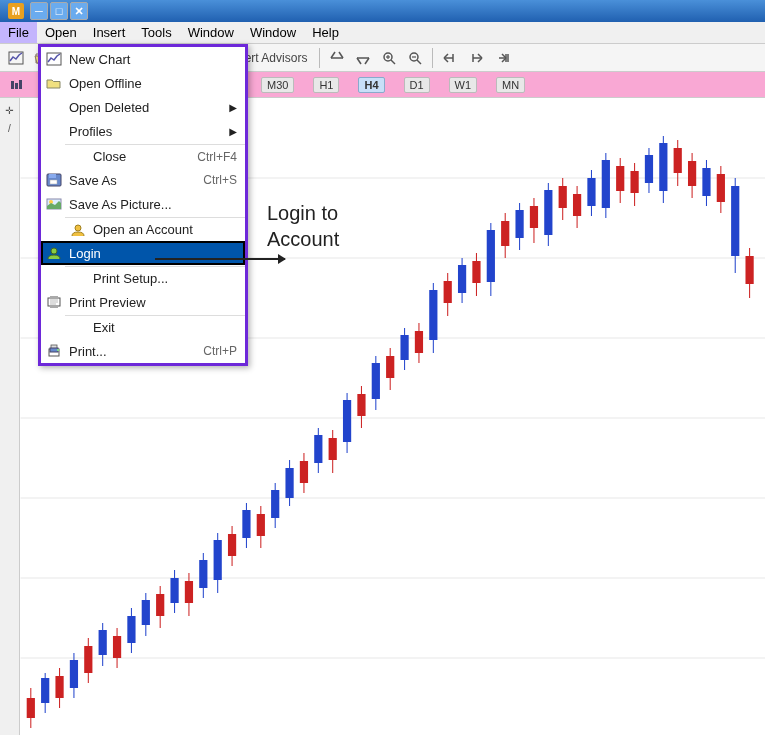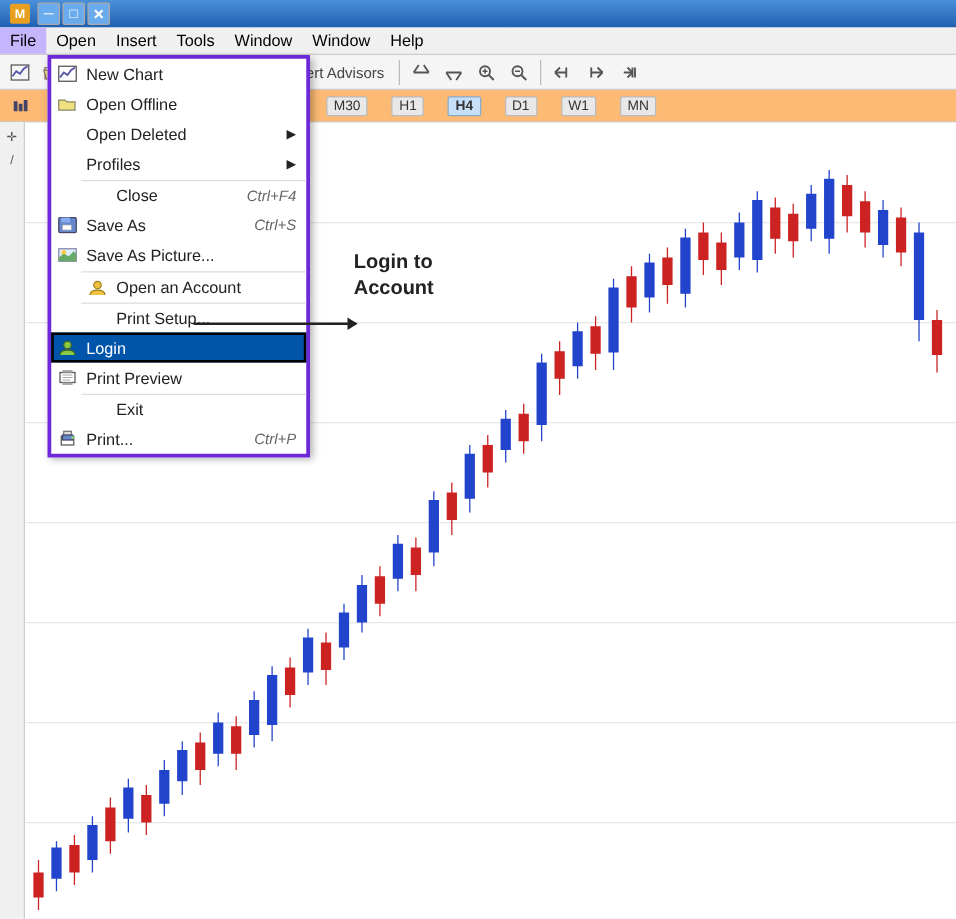--- a/index.html
+++ b/index.html
@@ -90,21 +90,21 @@
       border: 1px solid transparent;
       border-radius: 2px;
       display: flex; align-items: center; justify-content: center;
       cursor: pointer;
       font-size: 12px;
       color: #444;
     }
     .toolbar-btn.wide { width: auto; padding: 0 6px; font-size: 12px; }
 
     .toolbar2 {
-      background: #fdba74;
+      background: #f9a8d4;
       height: 26px;
       display: flex;
       align-items: center;
       padding: 0 4px;
       border-bottom: 1px solid #ccc;
       gap: 19px;
     }
     .period-btn {
       padding: 1px 5px;
       background: #e8e8e8;
@@ -162,21 +162,20 @@
     }
     .menu-row.separator-row {
       border-top: 1px solid #ddd;
       margin-top: 1px;
       margin-left: 24px;
     }
     .menu-row .shortcut {
       margin-left: auto;
       color: #666;
       font-size: 12px;
-      font-style: italic;
     }
     .menu-row .arrow {
       margin-left: auto;
       font-size: 10px;
     }
     .menu-icon {
       position: absolute;
       left: 4px;
       top: 50%;
       transform: translateY(-50%);
@@ -208,23 +207,23 @@
       position: absolute;
       right: -1px;
       top: -4px;
       border-left: 8px solid #222;
       border-top: 5px solid transparent;
       border-bottom: 5px solid transparent;
     }
     .annotation-text {
       position: absolute;
       top: -20px;
-      left: 128px;
-      font-size: 16px;
-      font-weight: bold;
+      left: 112px;
+      font-size: 20px;
+      font-weight: normal;
       color: #222;
       line-height: 1.3;
       white-space: nowrap;
     }
 
     
     .left-toolbar {
       position: absolute;
       left: 0;
       top: 98px;
@@ -651,32 +650,32 @@
   <div class="menu-row separator-row">
     <span class="menu-icon">
       <svg width="16" height="14" viewBox="0 0 16 14">
           <circle cx="8" cy="5" r="3" fill="#f0c040" stroke="#a08020" stroke-width="1"></circle>
           <path d="M2 13 Q2 9 8 9 Q14 9 14 13" fill="#f0c040" stroke="#a08020" stroke-width="1"></path>
         </svg>
     </span>
     <span>Open an Account</span>
   </div>
 
-  <div class="menu-row separator-row">
-    <span>Print Setup...</span>
-  </div>
-
   <div class="menu-row active-item">
     <span class="menu-icon">
       <svg width="16" height="14" viewBox="0 0 16 14">
           <circle cx="8" cy="5" r="3" fill="#88cc44" stroke="#446622" stroke-width="1"></circle>
           <path d="M2 13 Q2 9 8 9 Q14 9 14 13" fill="#88cc44" stroke="#446622" stroke-width="1"></path>
         </svg>
     </span>
     <span>Login</span>
+  </div>
+
+  <div class="menu-row separator-row">
+    <span>Print Setup...</span>
   </div>
 
   <div class="menu-row">
     <span class="menu-icon">
       <svg width="16" height="14" viewBox="0 0 16 14">
           <rect x="2" y="3" width="12" height="8" fill="white" stroke="#555" stroke-width="1"></rect>
           <rect x="4" y="1" width="8" height="2" fill="#aaa"></rect>
           <rect x="4" y="11" width="8" height="2" fill="#aaa"></rect>
           <line x1="4" y1="5" x2="12" y2="5" stroke="#aaa" stroke-width="0.8"></line>
           <line x1="4" y1="7" x2="12" y2="7" stroke="#aaa" stroke-width="0.8"></line>

